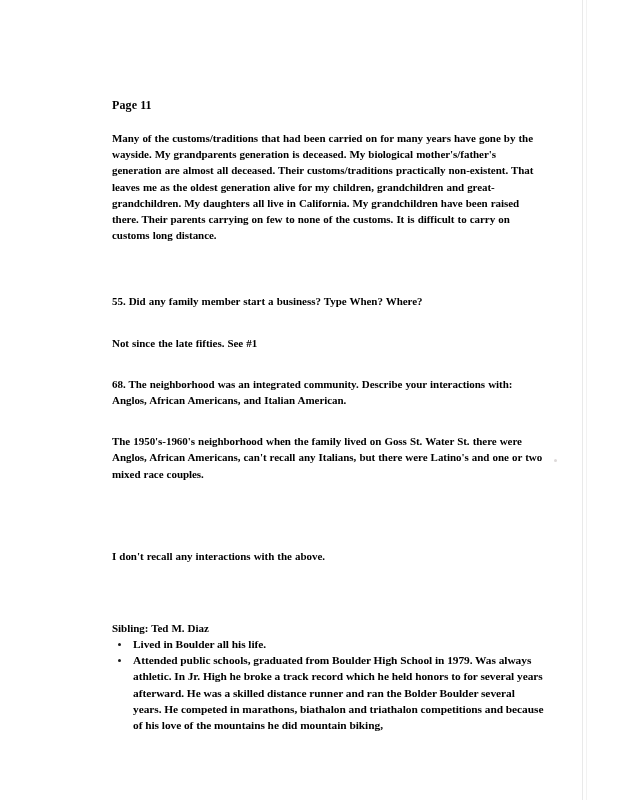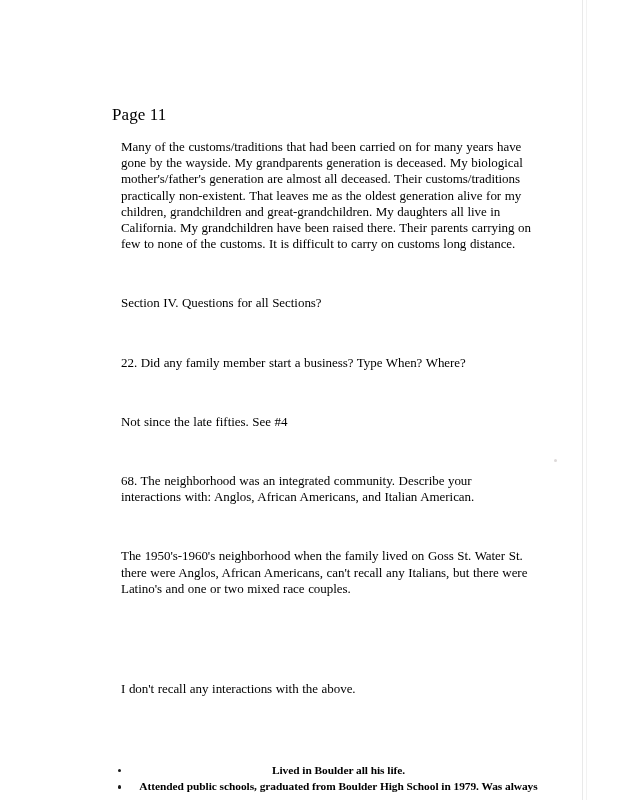--- a/index.html
+++ b/index.html
@@ -42,31 +42,31 @@
     border-radius: 50%;
     background: #ddd9d9;
   }
   .page {
     position: absolute;
     left: 112px;
     top: 98px;
     width: 432px;
   }
   .page-number {
-    font-weight: normal;
-    font-size: 17px;
+    font-weight: bold;
+    font-size: 12px;
     line-height: 15px;
     letter-spacing: 0.1px;
-    margin: 9px 0 17px 0;
+    margin: 0 0 17px 0;
   }
   p.body-para {
-    font-weight: normal;
-    font-size: 13px;
+    font-weight: bold;
+    font-size: 11px;
     line-height: 16.2px;
-    margin: 9px;
+    margin: 0;
     text-align: left;
     letter-spacing: -0.05px;
     word-spacing: 0.4px;
   }
   .gap-sm { height: 15px; }
   .gap-md { height: 16px; }
   .gap-lg { height: 25px; }
   .sib-block p.body-para {
     line-height: 16.0px;
   }
@@ -75,21 +75,20 @@
     margin: 0;
     padding: 0;
   }
   ul.bullets > li {
     position: relative;
     padding-left: 21px;
     font-weight: bold;
     font-size: 11.4px;
     line-height: 16.2px;
     letter-spacing: -0.05px;
-    text-align: center;
   }
   ul.bullets > li::before {
     content: "";
     position: absolute;
     left: 6px;
     top: 7px;
     width: 3.2px;
     height: 3.2px;
     border-radius: 50%;
     background: #1a1a1a;
@@ -107,29 +106,28 @@
 <div class="speck"></div>
 
 <div class="page">
 
   <div class="page-number">Page 11</div>
 
   <p class="body-para">Many of the customs/traditions that had been carried on for many years have gone by the wayside.  My grandparents generation is deceased.  My biological mother's/father's generation are almost all deceased. Their customs/traditions practically non-existent. That leaves me as the oldest generation alive for my children, grandchildren and great-grandchildren.  My daughters all live in California.  My grandchildren have been raised there.  Their parents carrying on few to none of the customs.  It is difficult to carry on customs long distance.</p>
 
   <div class="gap-lg"></div>
 
-  <p class="body-para">Section IV.  Questions for all Sections?</p>
 
   <div class="gap-lg"></div>
 
-  <p class="body-para">22.  Did any family member start a business?  Type  When?  Where?</p>
+  <p class="body-para">55.  Did any family member start a business?  Type  When?  Where?</p>
 
   <div class="gap-lg"></div>
 
-  <p class="body-para">Not since the late fifties.  See #4</p>
+  <p class="body-para">Not since the late fifties.  See #1</p>
 
   <div class="gap-lg"></div>
 
   <p class="body-para">68.  The neighborhood was an integrated community.  Describe your interactions with:  Anglos, African Americans, and Italian American.</p>
 
   <div class="gap-lg"></div>
 
   <p class="body-para">The 1950's-1960's neighborhood when the family lived on Goss St. Water St. there were Anglos, African Americans, can't recall any Italians, but there were Latino's and one or two mixed race couples.</p>
 
   <div class="gap-md"></div>
@@ -142,19 +140,20 @@
 
   <p class="body-para">I don't recall any interactions with the above.</p>
 
   <div class="gap-lg"></div>
   <div class="gap-sm"></div>
 
 
   <div class="gap-md"></div>
 
   <div class="sib-block">
+    <p class="body-para">Sibling:  Ted M. Diaz</p>
     <ul class="bullets">
       <li>Lived in Boulder all his life.</li>
       <li>Attended public schools, graduated from Boulder High School in 1979. Was always athletic.  In Jr. High he broke a track record which he held honors to for several years afterward.  He was a skilled distance runner and ran the Bolder Boulder several years. He competed in marathons, biathalon and triathalon competitions and because of his love of the mountains he did mountain biking,</li>
     </ul>
   </div>
 
 </div>
 
 </body></html>

